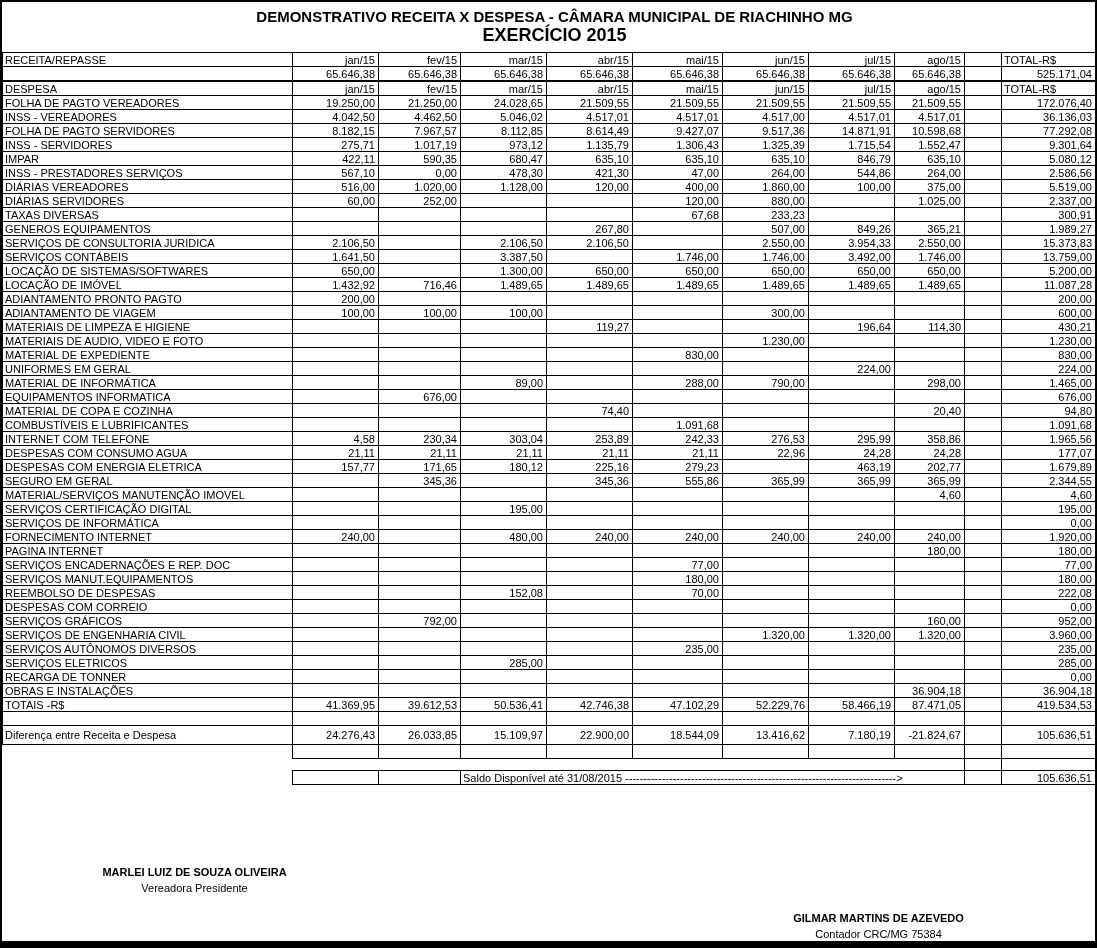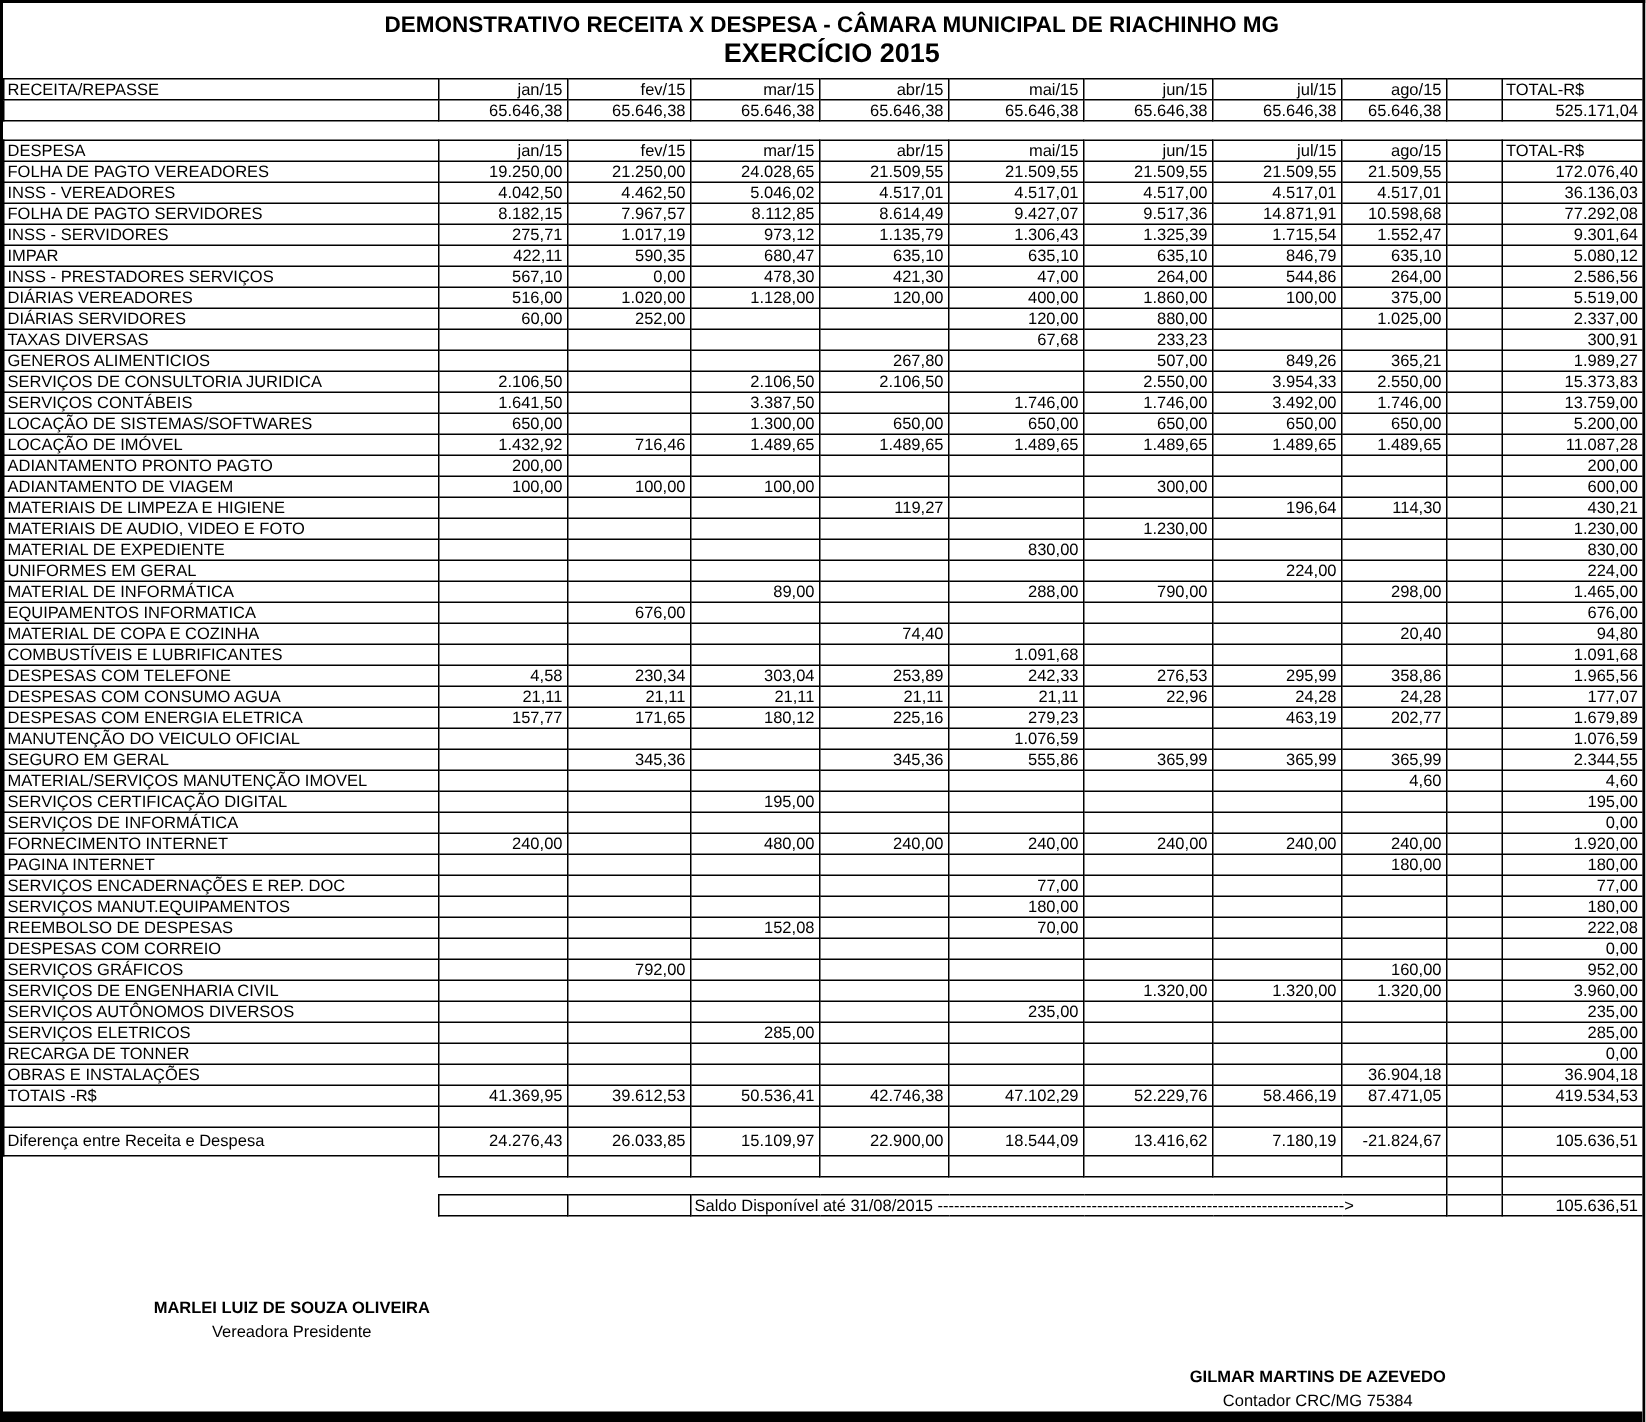--- a/index.html
+++ b/index.html
@@ -3,21 +3,21 @@
 <meta charset="utf-8">
 <style>
   html,body{margin:0;padding:0;background:#fff;}
   body{width:1097px;height:948px;position:relative;font-family:"Liberation Sans",sans-serif;color:#000;}
   .page{position:absolute;inset:0;box-sizing:border-box;border:2px solid #000;border-bottom:none;background:#fff;overflow:hidden;}
   .titles{text-align:center;padding-top:6px;padding-left:12px;}
   .title{font-size:15px;font-weight:bold;line-height:17px;}
   .subtitle{font-size:18px;font-weight:bold;line-height:14px;margin-top:3px;}
   table{border-collapse:collapse;table-layout:fixed;width:1093px;}
   #receita-table{margin-top:10px;}
-  #despesa-table{margin-top:12px;}
+  #despesa-table{}
   td{border:1px solid #000;font-size:11px;height:14px;padding:0 3px;overflow:hidden;white-space:nowrap;box-sizing:border-box;}
   td.lbl{text-align:left;padding-left:2px;}
   td.num{text-align:right;}
   td.sp{padding:0;}
   .b{font-weight:normal;}
   td.nb{border:none;}
   tr.tall td{height:19px;}
   tr.gap td{height:12px;}
   td.side{border-top:none;border-bottom:none;border-left:1px solid #000;border-right:1px solid #000;}
   .sig{position:absolute;font-size:11px;text-align:center;}
@@ -220,21 +220,21 @@
           <td class="num"></td>
           <td class="num"></td>
           <td class="num">67,68</td>
           <td class="num">233,23</td>
           <td class="num"></td>
           <td class="num"></td>
           <td class="sp"></td>
           <td class="num">300,91</td>
         </tr>
         <tr>
-          <td class="lbl">GENEROS ALIMENTICIOS</td>
+          <td class="lbl">GENEROS EQUIPAMENTOS</td>
           <td class="num"></td>
           <td class="num"></td>
           <td class="num"></td>
           <td class="num">267,80</td>
           <td class="num"></td>
           <td class="num">507,00</td>
           <td class="num">849,26</td>
           <td class="num">365,21</td>
           <td class="sp"></td>
           <td class="num">1.989,27</td>
@@ -415,21 +415,21 @@
           <td class="num"></td>
           <td class="num"></td>
           <td class="num">1.091,68</td>
           <td class="num"></td>
           <td class="num"></td>
           <td class="num"></td>
           <td class="sp"></td>
           <td class="num">1.091,68</td>
         </tr>
         <tr>
-          <td class="lbl">DESPESAS COM TELEFONE</td>
+          <td class="lbl">INTERNET COM TELEFONE</td>
           <td class="num">4,58</td>
           <td class="num">230,34</td>
           <td class="num">303,04</td>
           <td class="num">253,89</td>
           <td class="num">242,33</td>
           <td class="num">276,53</td>
           <td class="num">295,99</td>
           <td class="num">358,86</td>
           <td class="sp"></td>
           <td class="num">1.965,56</td>
@@ -452,33 +452,20 @@
           <td class="num">157,77</td>
           <td class="num">171,65</td>
           <td class="num">180,12</td>
           <td class="num">225,16</td>
           <td class="num">279,23</td>
           <td class="num"></td>
           <td class="num">463,19</td>
           <td class="num">202,77</td>
           <td class="sp"></td>
           <td class="num">1.679,89</td>
-        </tr>
-        <tr>
-          <td class="lbl">MANUTENÇÃO DO VEICULO OFICIAL</td>
-          <td class="num"></td>
-          <td class="num"></td>
-          <td class="num"></td>
-          <td class="num"></td>
-          <td class="num">1.076,59</td>
-          <td class="num"></td>
-          <td class="num"></td>
-          <td class="num"></td>
-          <td class="sp"></td>
-          <td class="num">1.076,59</td>
         </tr>
         <tr>
           <td class="lbl">SEGURO EM GERAL</td>
           <td class="num"></td>
           <td class="num">345,36</td>
           <td class="num"></td>
           <td class="num">345,36</td>
           <td class="num">555,86</td>
           <td class="num">365,99</td>
           <td class="num">365,99</td>

